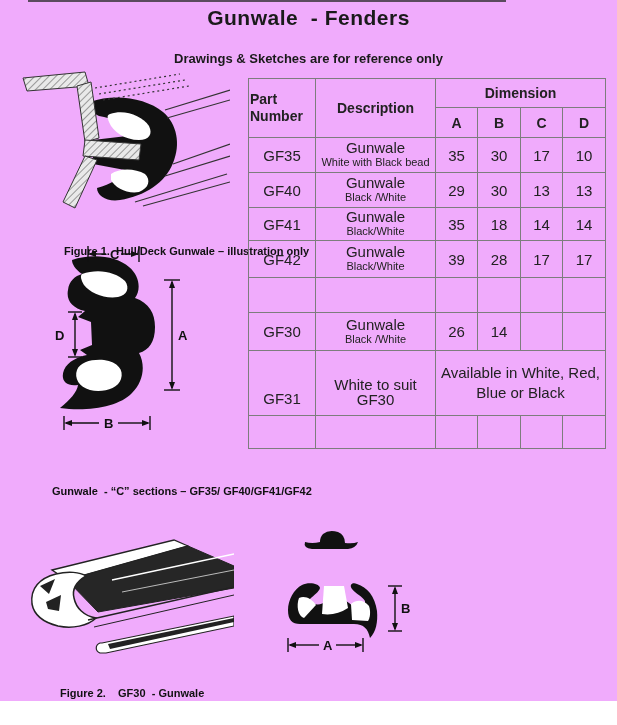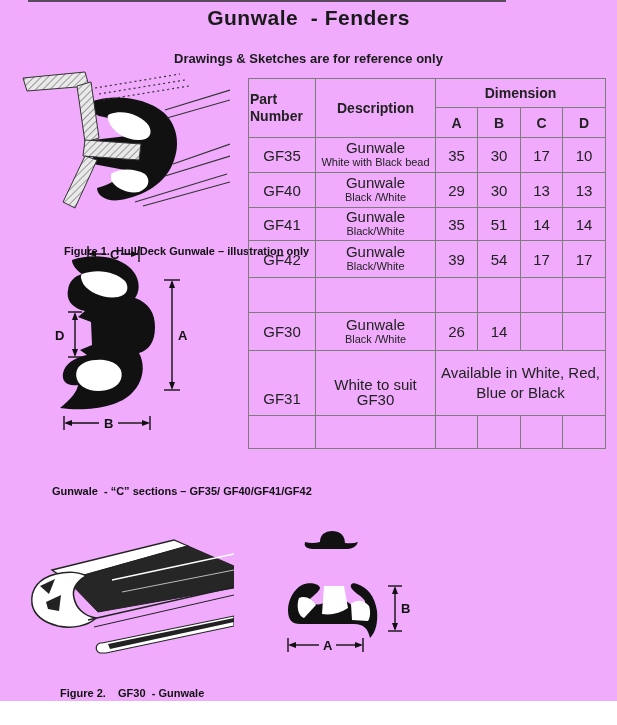--- a/index.html
+++ b/index.html
@@ -185,32 +185,32 @@
       <td class="td-num">13</td>
       <td class="td-num">13</td>
     </tr>
     <tr style="height:33px">
       <td class="td-part">GF41</td>
       <td class="td-desc">
         <span class="desc-main">Gunwale</span>
         <span class="desc-sub">Black/White</span>
       </td>
       <td class="td-num">35</td>
-      <td class="td-num">51</td>
+      <td class="td-num">18</td>
       <td class="td-num">14</td>
       <td class="td-num">14</td>
     </tr>
     <tr style="height:37px">
       <td class="td-part">GF42</td>
       <td class="td-desc">
         <span class="desc-main">Gunwale</span>
         <span class="desc-sub">Black/White</span>
       </td>
       <td class="td-num">39</td>
-      <td class="td-num">54</td>
+      <td class="td-num">28</td>
       <td class="td-num">17</td>
       <td class="td-num">17</td>
     </tr>
     <tr style="height:35px">
       <td class="td-part"></td>
       <td class="td-desc"></td>
       <td class="td-num"></td>
       <td class="td-num"></td>
       <td class="td-num"></td>
       <td class="td-num"></td>

